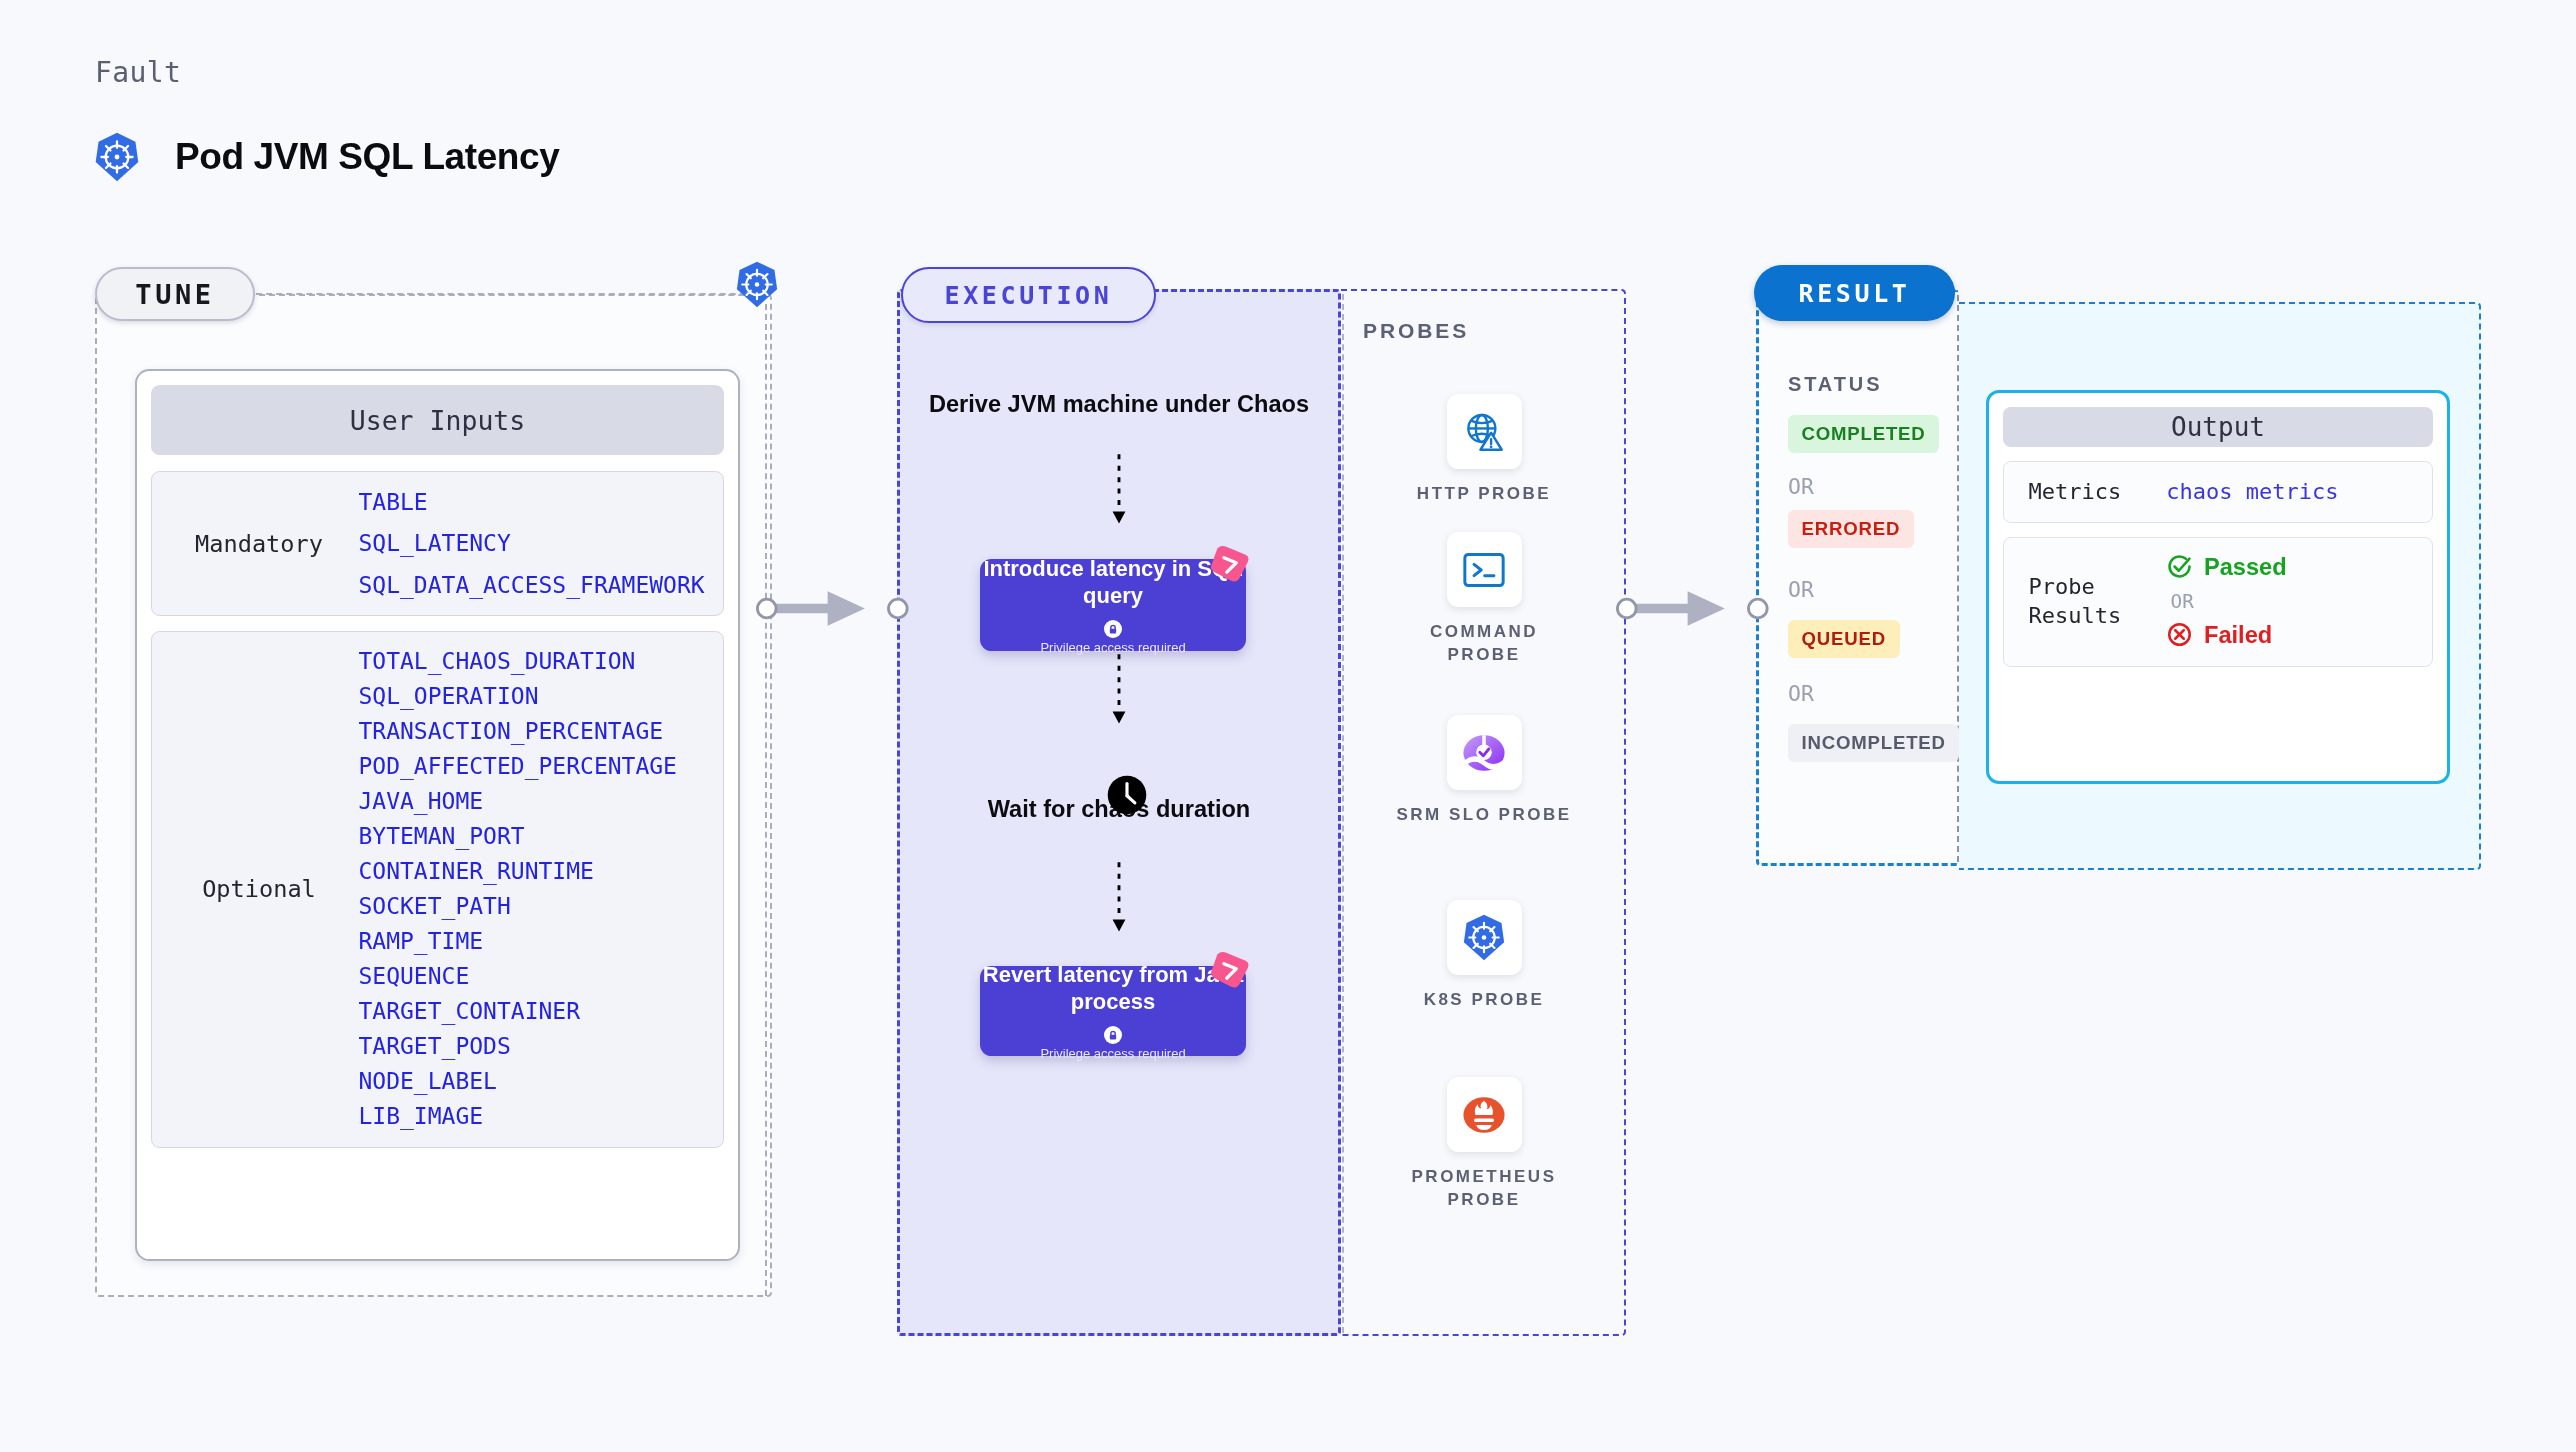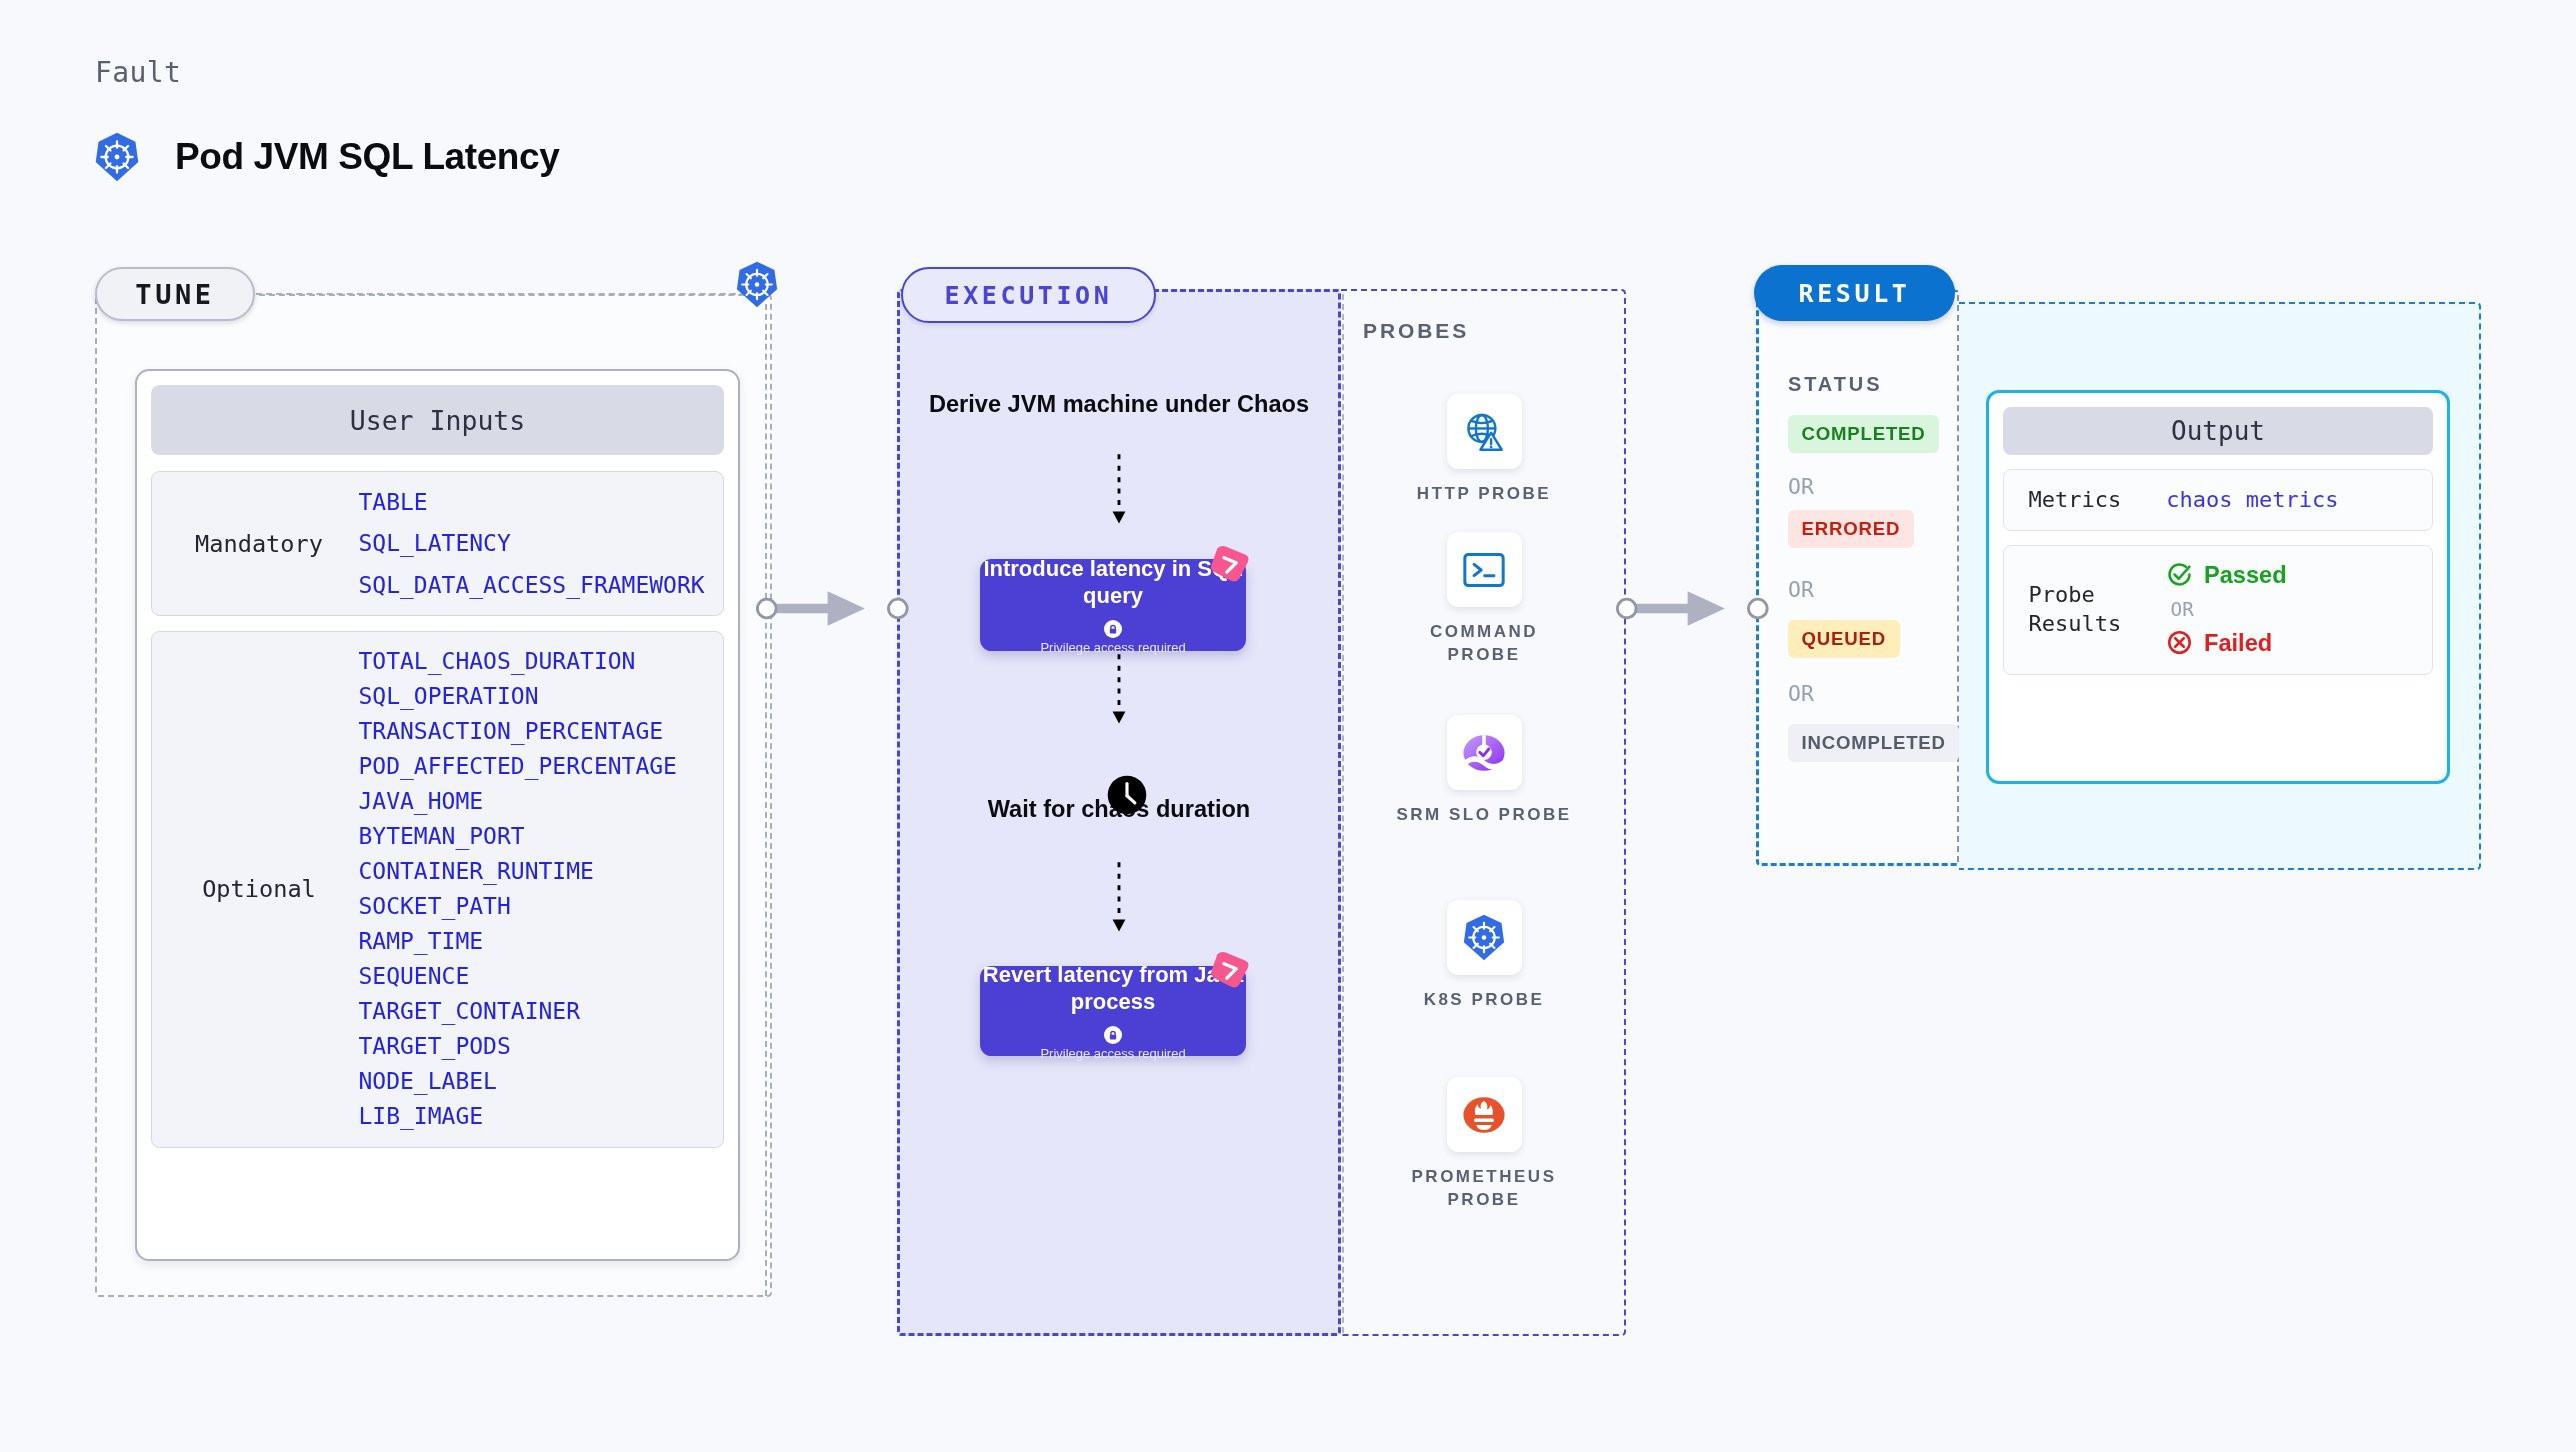--- a/index.html
+++ b/index.html
@@ -194,21 +194,21 @@
   .sb-queued { top: 620px; background: #fdeeba; color: #b01c0d; }
   .or3 { top: 681px; }
   .sb-incompleted { top: 724px; background: #eff0f5; color: #565b6c; }
 
   .output-card {
     position: absolute; left: 1986px; top: 390px; width: 464px; height: 394px;
     background: #ffffff; border: 3.6px solid #1cb2e8; border-radius: 13px;
     padding: 14.3px;
   }
   .output-header {
-    height: 48px; background: #d8dae6; border-radius: 7.9px;
+    height: 40px; background: #d8dae6; border-radius: 7.9px;
     display: flex; align-items: center; justify-content: center;
     font-family: "DejaVu Sans Mono", monospace; font-size: 26px; color: #2d3142;
     margin-bottom: 13.6px;
   }
   .output-row {
     background: #fbfcfe; border: 1.4px solid #dfe2eb; border-radius: 7.9px;
     display: flex; align-items: center; padding: 15.8px 10px;
   }
   .output-row + .output-row { margin-top: 13.6px; }
   .or-label {

